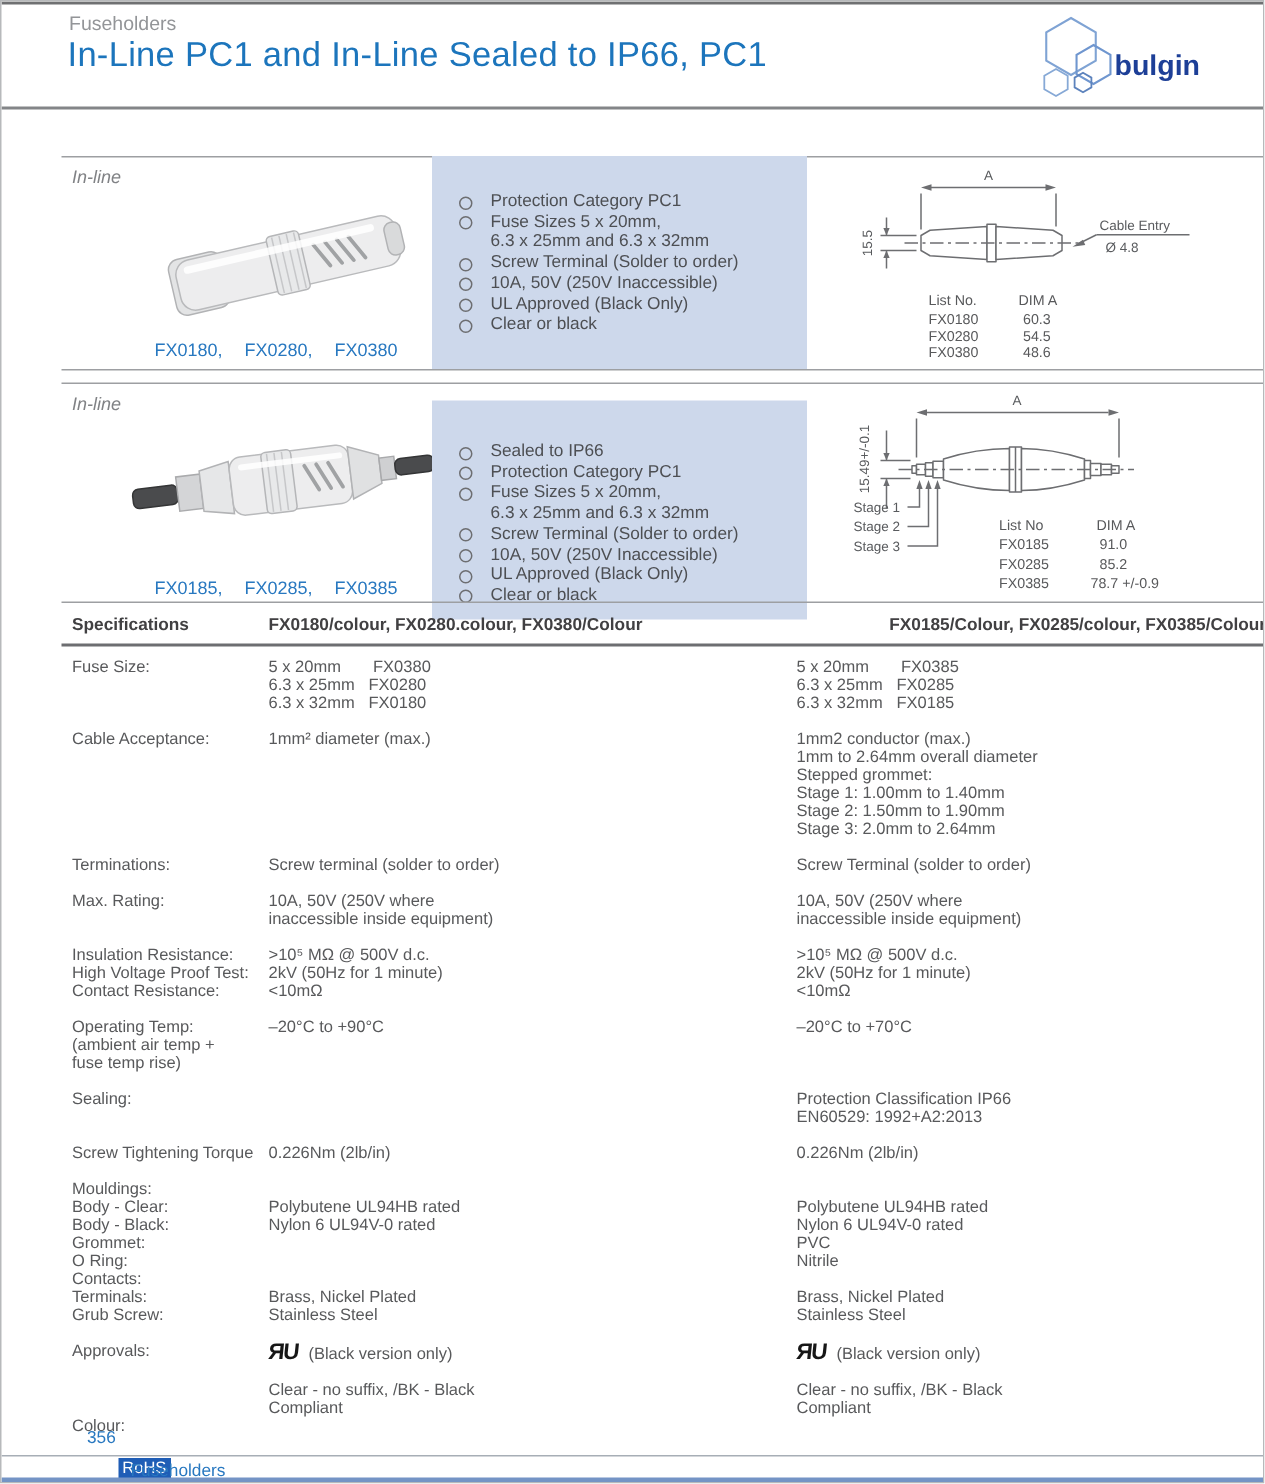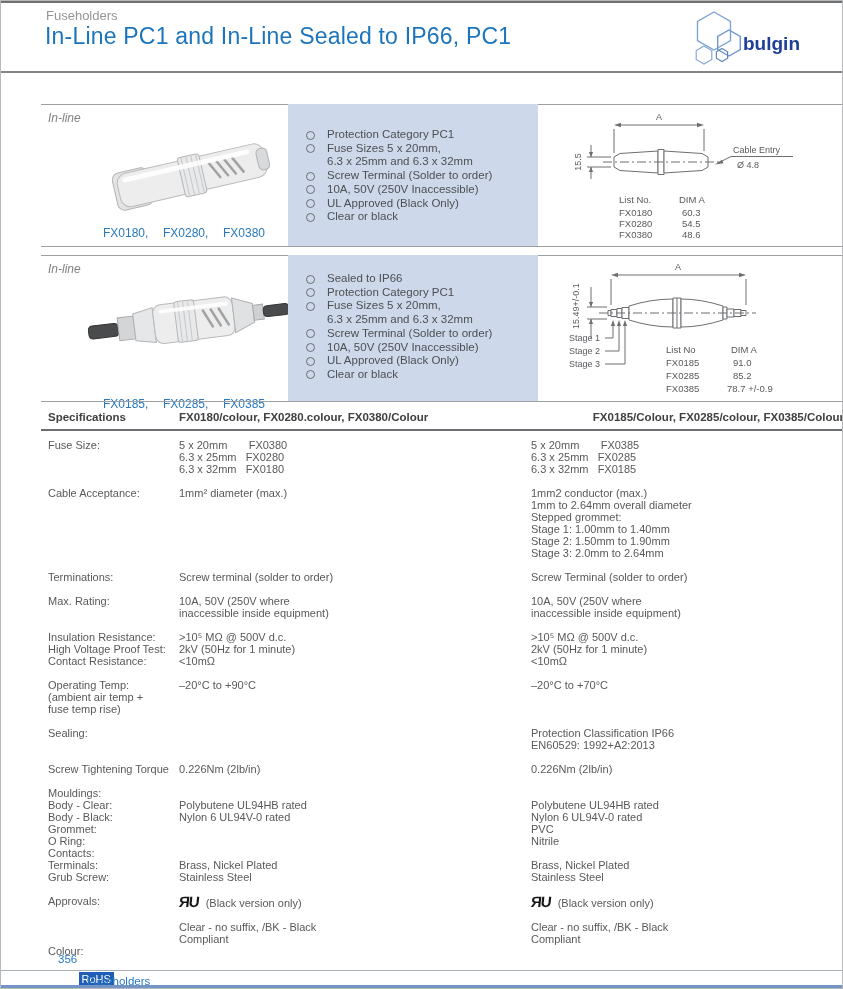--- a/index.html
+++ b/index.html
@@ -186,27 +186,27 @@
       <line x1="128" y1="43" x2="136" y2="60" stroke="#a0a2a4" stroke-width="2.5" stroke-linecap="round"></line>
       <line x1="136" y1="43" x2="144" y2="60" stroke="#a0a2a4" stroke-width="2.5" stroke-linecap="round"></line>
       <line x1="144" y1="43" x2="152" y2="60" stroke="#a0a2a4" stroke-width="2.5" stroke-linecap="round"></line>
       <path d="M158,34 L178,42 L178,61 L158,69 Z" fill="#e0e1e2" stroke="#b2b3b5"></path>
       <rect x="178" y="44" width="10" height="15" fill="#cfd0d2" stroke="#a9aaac"></rect>
       <rect x="188" y="46" width="26" height="11" rx="4" fill="#4a4b4d" stroke="#343536"></rect>
       <rect x="84" y="37" width="70" height="4" rx="2" fill="#ffffff" opacity="0.85"></rect>
     </g>
   </svg>
 
-  <div class="pns" style="top:396px">
+  <div class="pns" style="top:384px">
     <span>FX0185,</span>
     <span>FX0285,</span>
     <span>FX0385</span>
   </div>
 
-  <div class="bluebox" style="top:254px;height:146px;padding-top:17px">
+  <div class="bluebox" style="top:266px;height:146px;padding-top:28px">
     <div class="features">
       <div class="feat">
           <span class="dot"></span>
           <span>Sealed to IP66</span>
         </div>
       <div class="feat">
           <span class="dot"></span>
           <span>Protection Category PC1</span>
         </div>
       <div class="feat">

